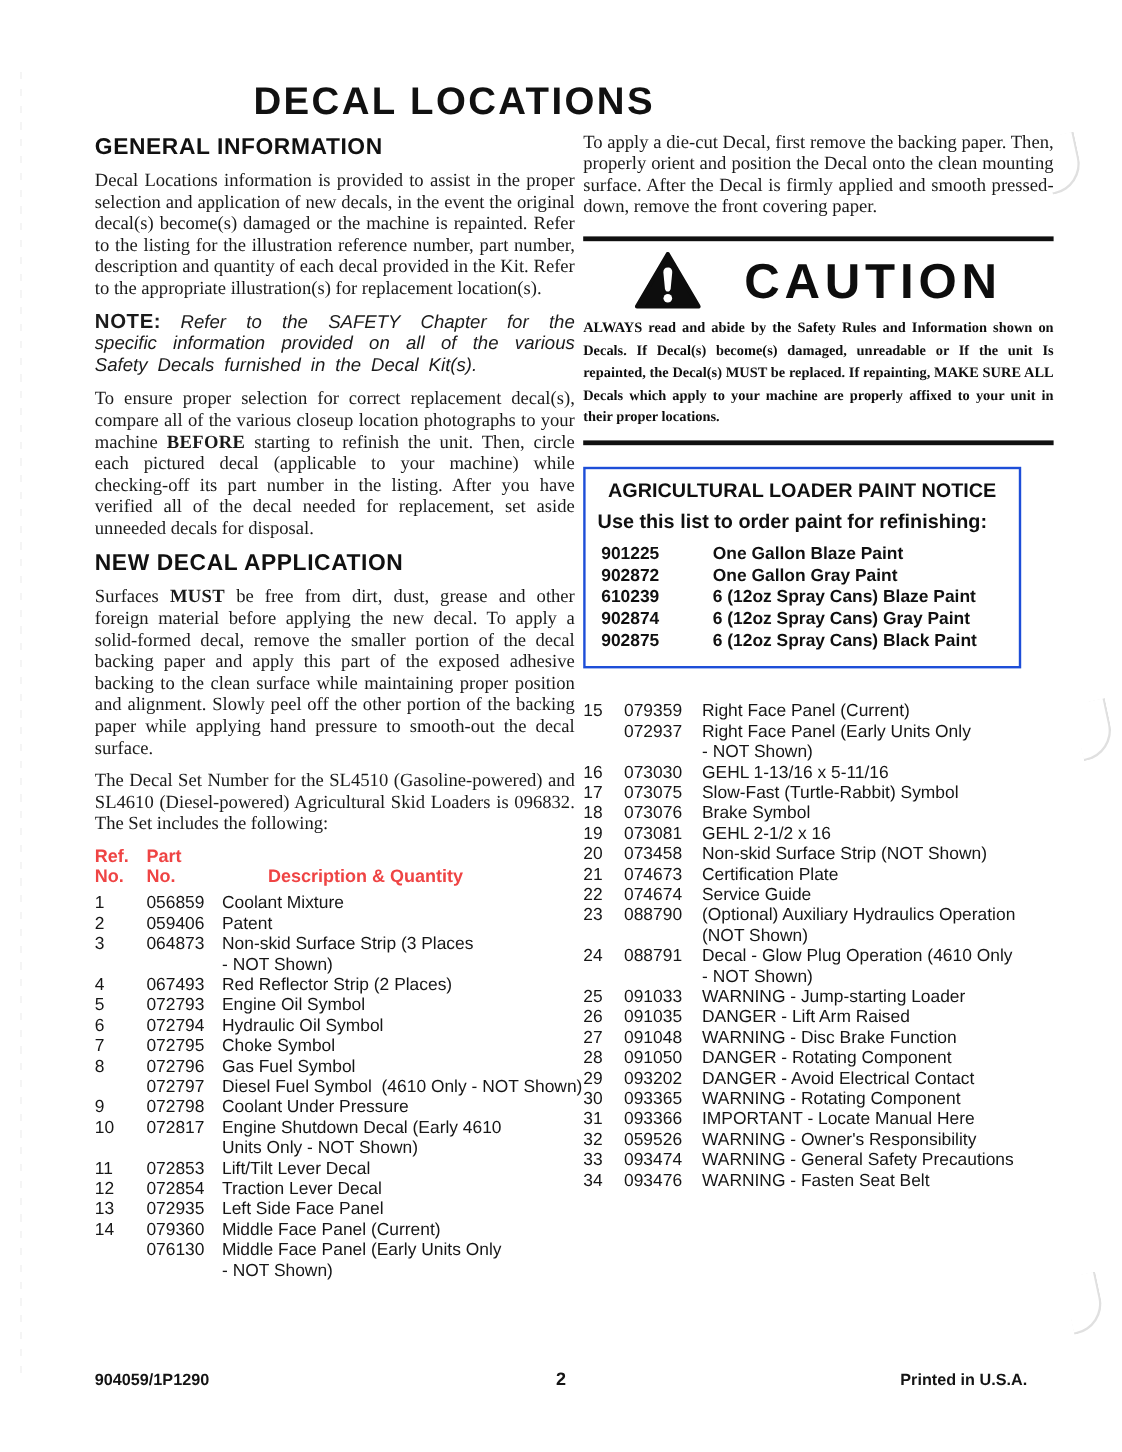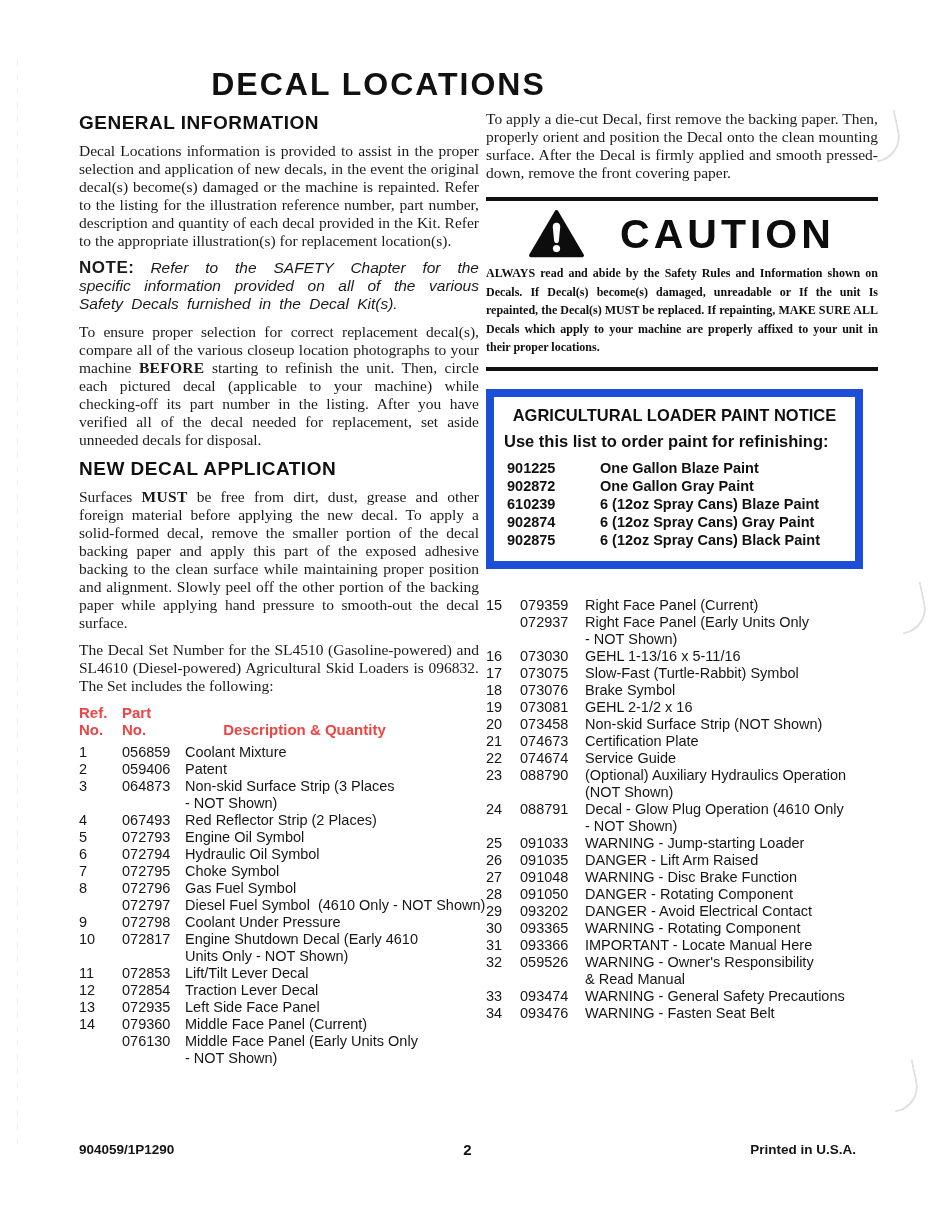--- a/index.html
+++ b/index.html
@@ -42,21 +42,21 @@
   .drow .c-desc div{white-space:pre;}
   .rlist .drow{grid-template-columns:22px 48px auto;column-gap:12px;}
   .rlist .drow .c-desc{margin-left:5px;}
 
   
   .rule{height:4px;background:#101010;margin:0;}
   .caution-head{display:flex;align-items:center;justify-content:center;gap:36px;margin:9px 0 6px 0;}
   .caution-word{font-family:"Liberation Sans",sans-serif;font-weight:bold;font-size:41px;letter-spacing:4px;color:#0d0d0d;}
   .caution-body{font-family:Liberation Serif, serif;font-weight:bold;font-size:12px;line-height:18.6px;
                 text-align:justify;margin:4px 0 10px 0;color:#0f0f0f;}
-  .paint-box{border:8px solid #1d4ed8;width:361px;margin-top:18px;padding:9px 0 12px 0;
+  .paint-box{border:2px solid #1d4ed8;width:361px;margin-top:18px;padding:9px 0 12px 0;
              font-family:"Liberation Sans",sans-serif;font-weight:bold;color:#101010;}
   .paint-title{text-align:center;font-size:16.5px;margin-bottom:7px;}
   .paint-subtitle{font-size:16.5px;margin:0 0 8px 10px;}
   .prow{display:grid;grid-template-columns:62px auto;column-gap:31px;padding-left:13px;
         font-size:14.5px;line-height:18px;}
   .rlist{margin-top:28px;}
 
   .footer{position:absolute;left:0;top:1142px;width:935px;font-family:"Liberation Sans",sans-serif;
           font-weight:bold;font-size:13.5px;color:#141414;}
   .footer .f-left{position:absolute;left:79px;}
@@ -384,21 +384,20 @@
           <span class="c-part">093366</span>
           <span class="c-desc">
             <div>IMPORTANT - Locate Manual Here</div>
           </span>
         </div>
         <div class="drow">
           <span class="c-ref">32</span>
           <span class="c-part">059526</span>
           <span class="c-desc">
             <div>WARNING - Owner's Responsibility</div>
-            <div>&amp; Read Manual</div>
           </span>
         </div>
         <div class="drow">
           <span class="c-ref">33</span>
           <span class="c-part">093474</span>
           <span class="c-desc">
             <div>WARNING - General Safety Precautions</div>
           </span>
         </div>
         <div class="drow">

